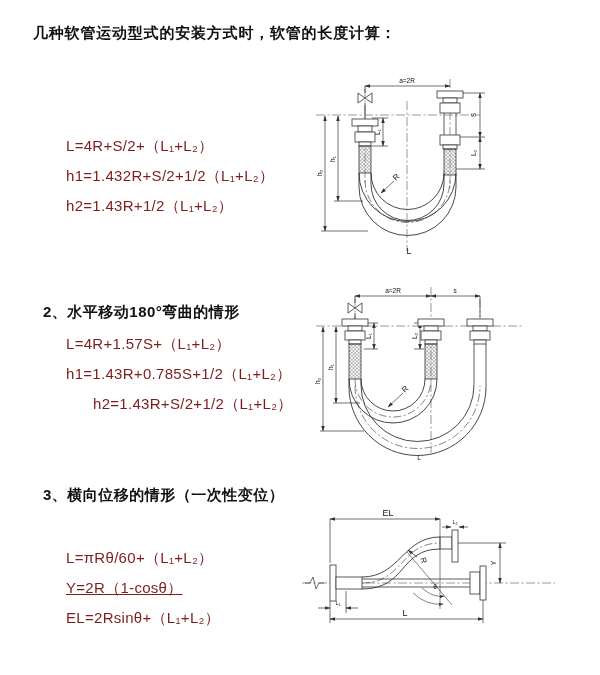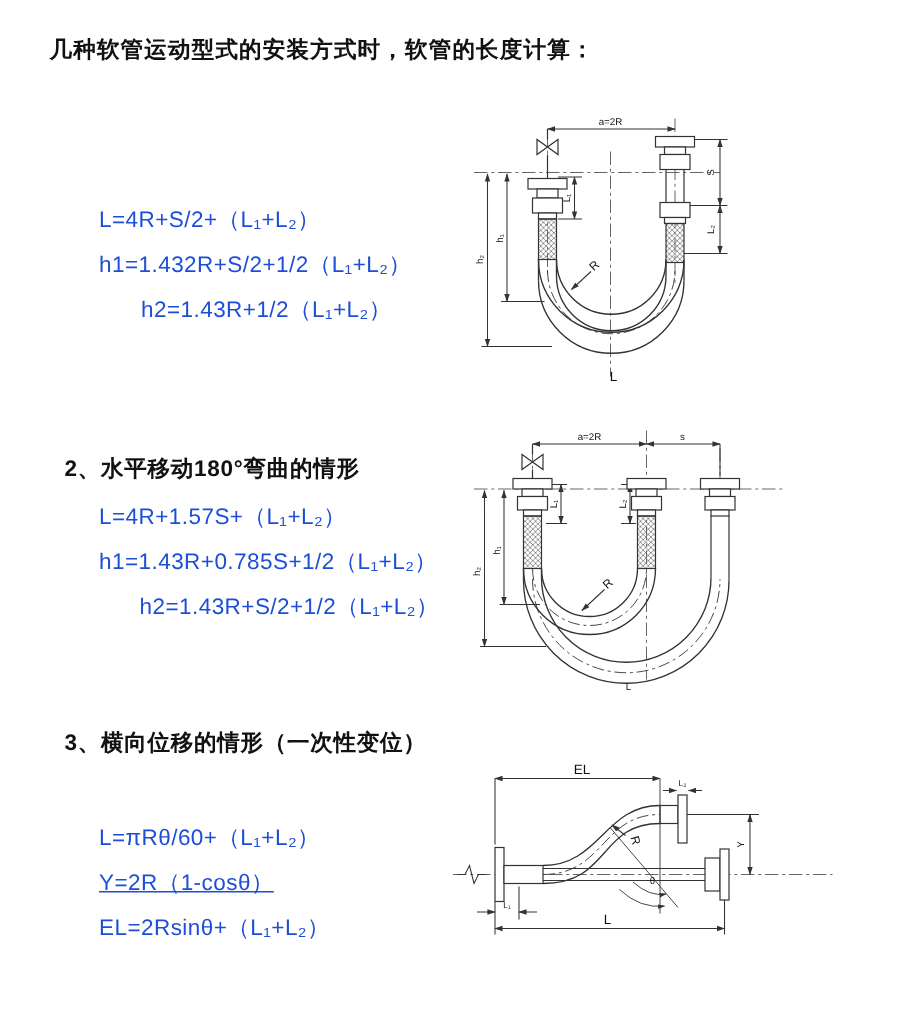--- a/index.html
+++ b/index.html
@@ -10,38 +10,38 @@
     overflow:hidden;
   }
   .doc-title {
     position:absolute; left:33px; top:24px;
     font-size:15px; font-weight:bold; letter-spacing:0.8px; color:#111;
   }
   .sec-heading {
     position:absolute; font-size:15px; font-weight:bold; letter-spacing:0.5px; color:#111;
   }
   .formula {
-    position:absolute; left:66px; font-size:15px; letter-spacing:0.3px; color:#1d4ed8;
+    position:absolute; left:66px; font-size:15px; letter-spacing:0.3px; color:#7f1d1d;
   }
   .diagram { position:absolute; }
   .diagram text { font-family:"Liberation Sans","DejaVu Sans",sans-serif; fill:#111; stroke:none; }
   .dimlbl { font-size:6.5px; }
   .biglbl { font-size:9px; }
   .rlbl { font-size:8px; }
 </style>
 </head>
 <body>
 
 <div class="page">
 
   <div class="doc-title">几种软管运动型式的安装方式时，软管的长度计算：</div>
 
   <div class="formula" style="top:137px;">L=4R+S/2+（L₁+L₂）</div>
   <div class="formula" style="top:167px;">h1=1.432R+S/2+1/2（L₁+L₂）</div>
-  <div class="formula" style="top:197px;margin-left:28px;">h2=1.43R+1/2（L₁+L₂）</div>
+  <div class="formula" style="top:197px;">h2=1.43R+1/2（L₁+L₂）</div>
 
   <div class="sec-heading" style="left:43px; top:303px;text-align:right;">2、水平移动180°弯曲的情形</div>
   <div class="formula" style="top:335px;">L=4R+1.57S+（L₁+L₂）</div>
   <div class="formula" style="top:365px;">h1=1.43R+0.785S+1/2（L₁+L₂）</div>
   <div class="formula" style="top:395px;margin-left:27px;">h2=1.43R+S/2+1/2（L₁+L₂）</div>
 
   <div class="sec-heading" style="left:43px; top:486px;">3、横向位移的情形（一次性变位）</div>
   <div class="formula" style="top:549px;">L=πRθ/60+（L₁+L₂）</div>
   <div class="formula" style="top:579px;text-decoration:underline;">Y=2R（1-cosθ）</div>
   <div class="formula" style="top:609px;">EL=2Rsinθ+（L₁+L₂）</div>

